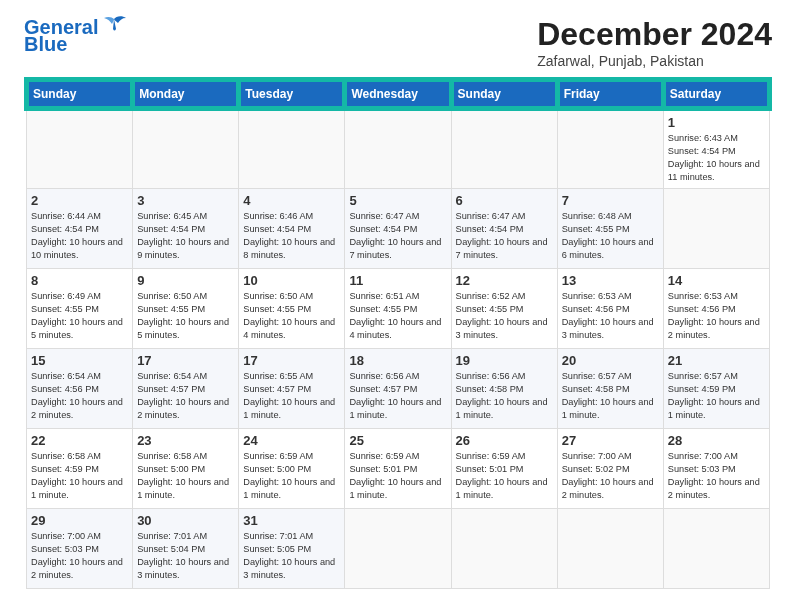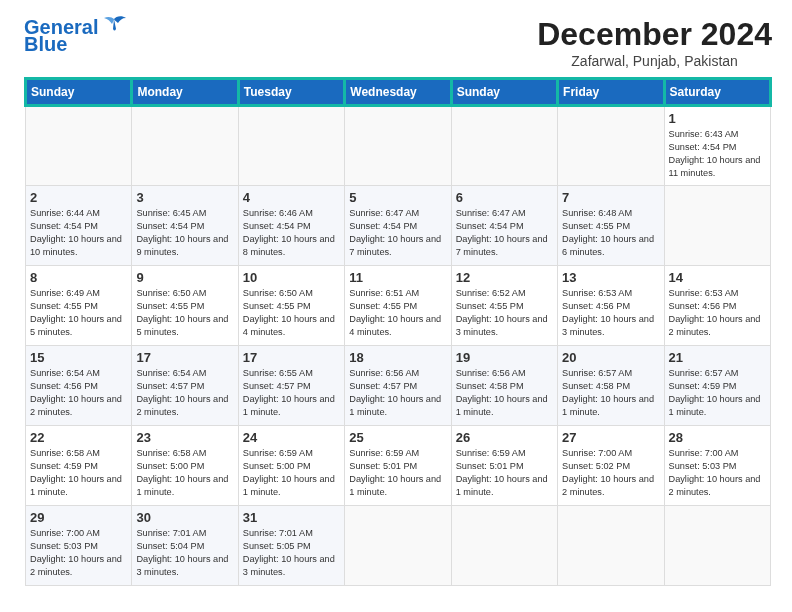--- a/index.html
+++ b/index.html
@@ -20,21 +20,21 @@
       justify-content: space-between;
       align-items: flex-start;
       margin-bottom: 8px;
     }
     .logo {
       display: flex;
       flex-direction: column;
       align-items: flex-start;
     }
     .title-block {
-      text-align: center;
+      text-align: left;
     }
     .month-title {
       font-size: 32px;
       font-weight: bold;
       color: #222;
     }
     .location {
       font-size: 14px;
       color: #444;
     }
@@ -43,21 +43,21 @@
       border-collapse: collapse;
       table-layout: fixed;
     }
     .calendar-table th {
       background-color: #1a6abf;
       color: #fff;
       font-size: 12px;
       font-weight: bold;
       padding: 5px 4px;
       text-align: left;
-      border: 3px solid #14b8a6;
+      border: 5px solid #14b8a6;
     }
     .calendar-table td {
       vertical-align: top;
       font-size: 9.5px;
       color: #333;
       padding: 4px 4px;
       border: 1px solid #ddd;
       height: 80px;
       background: #fff;
     }

